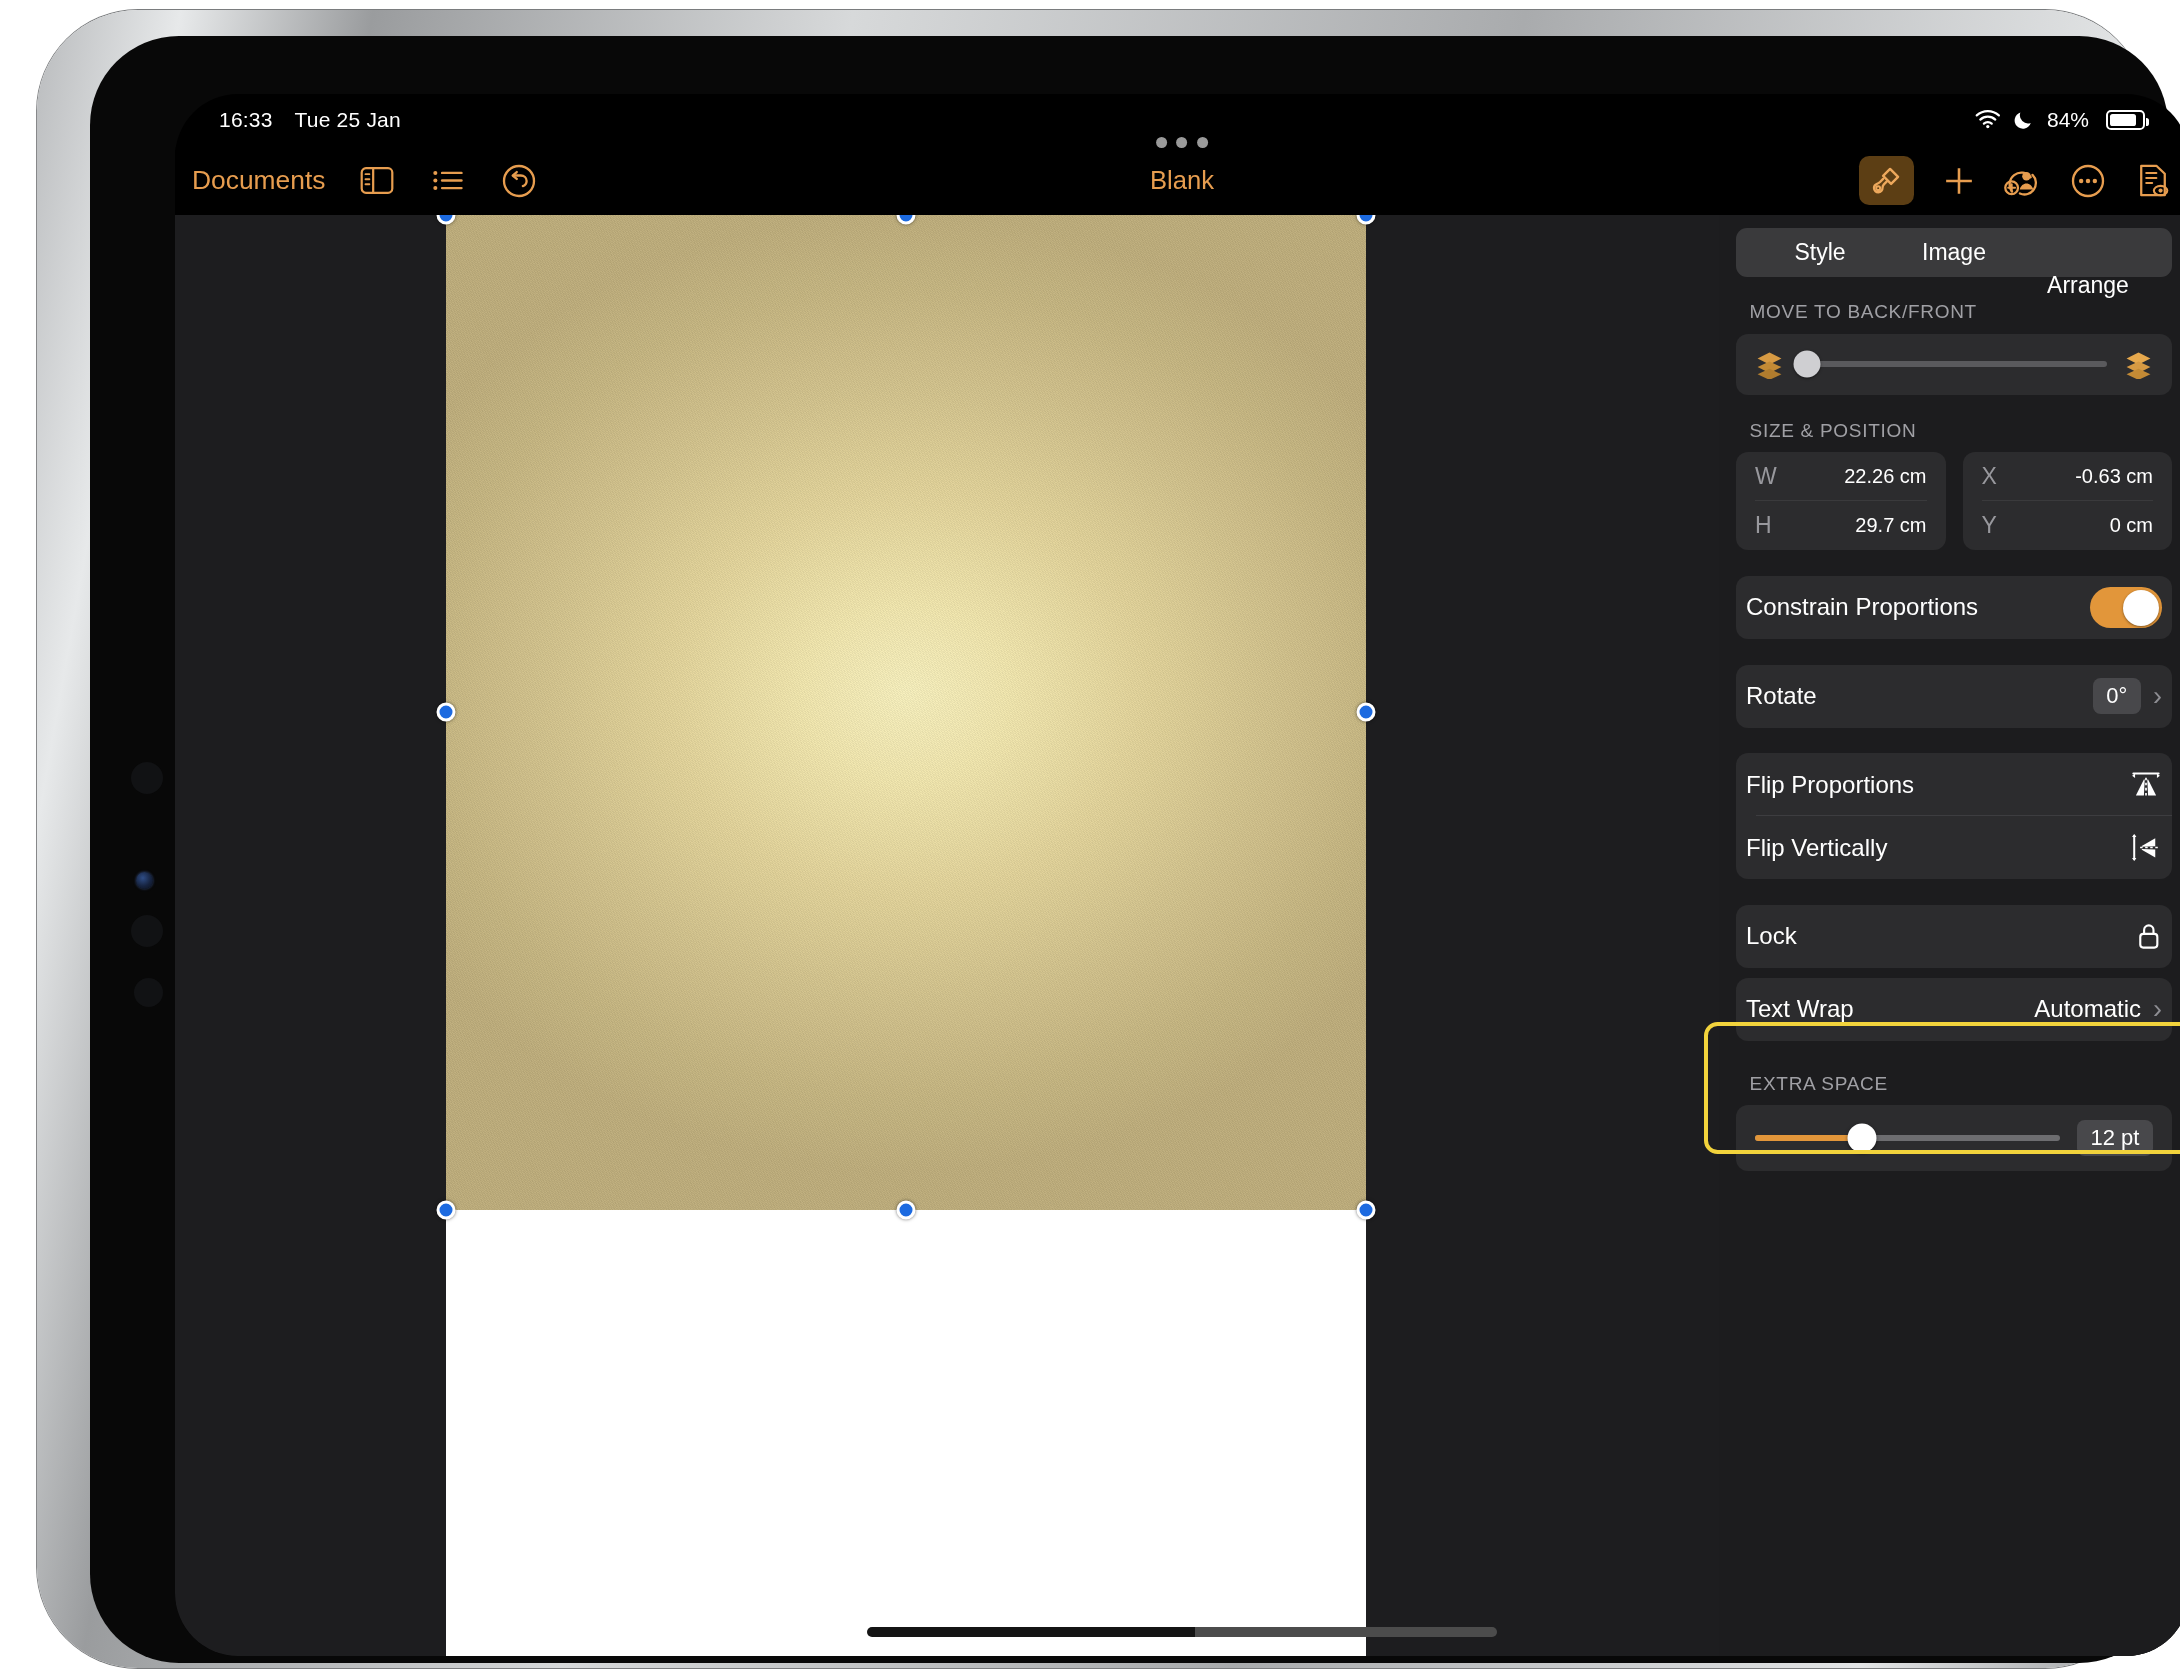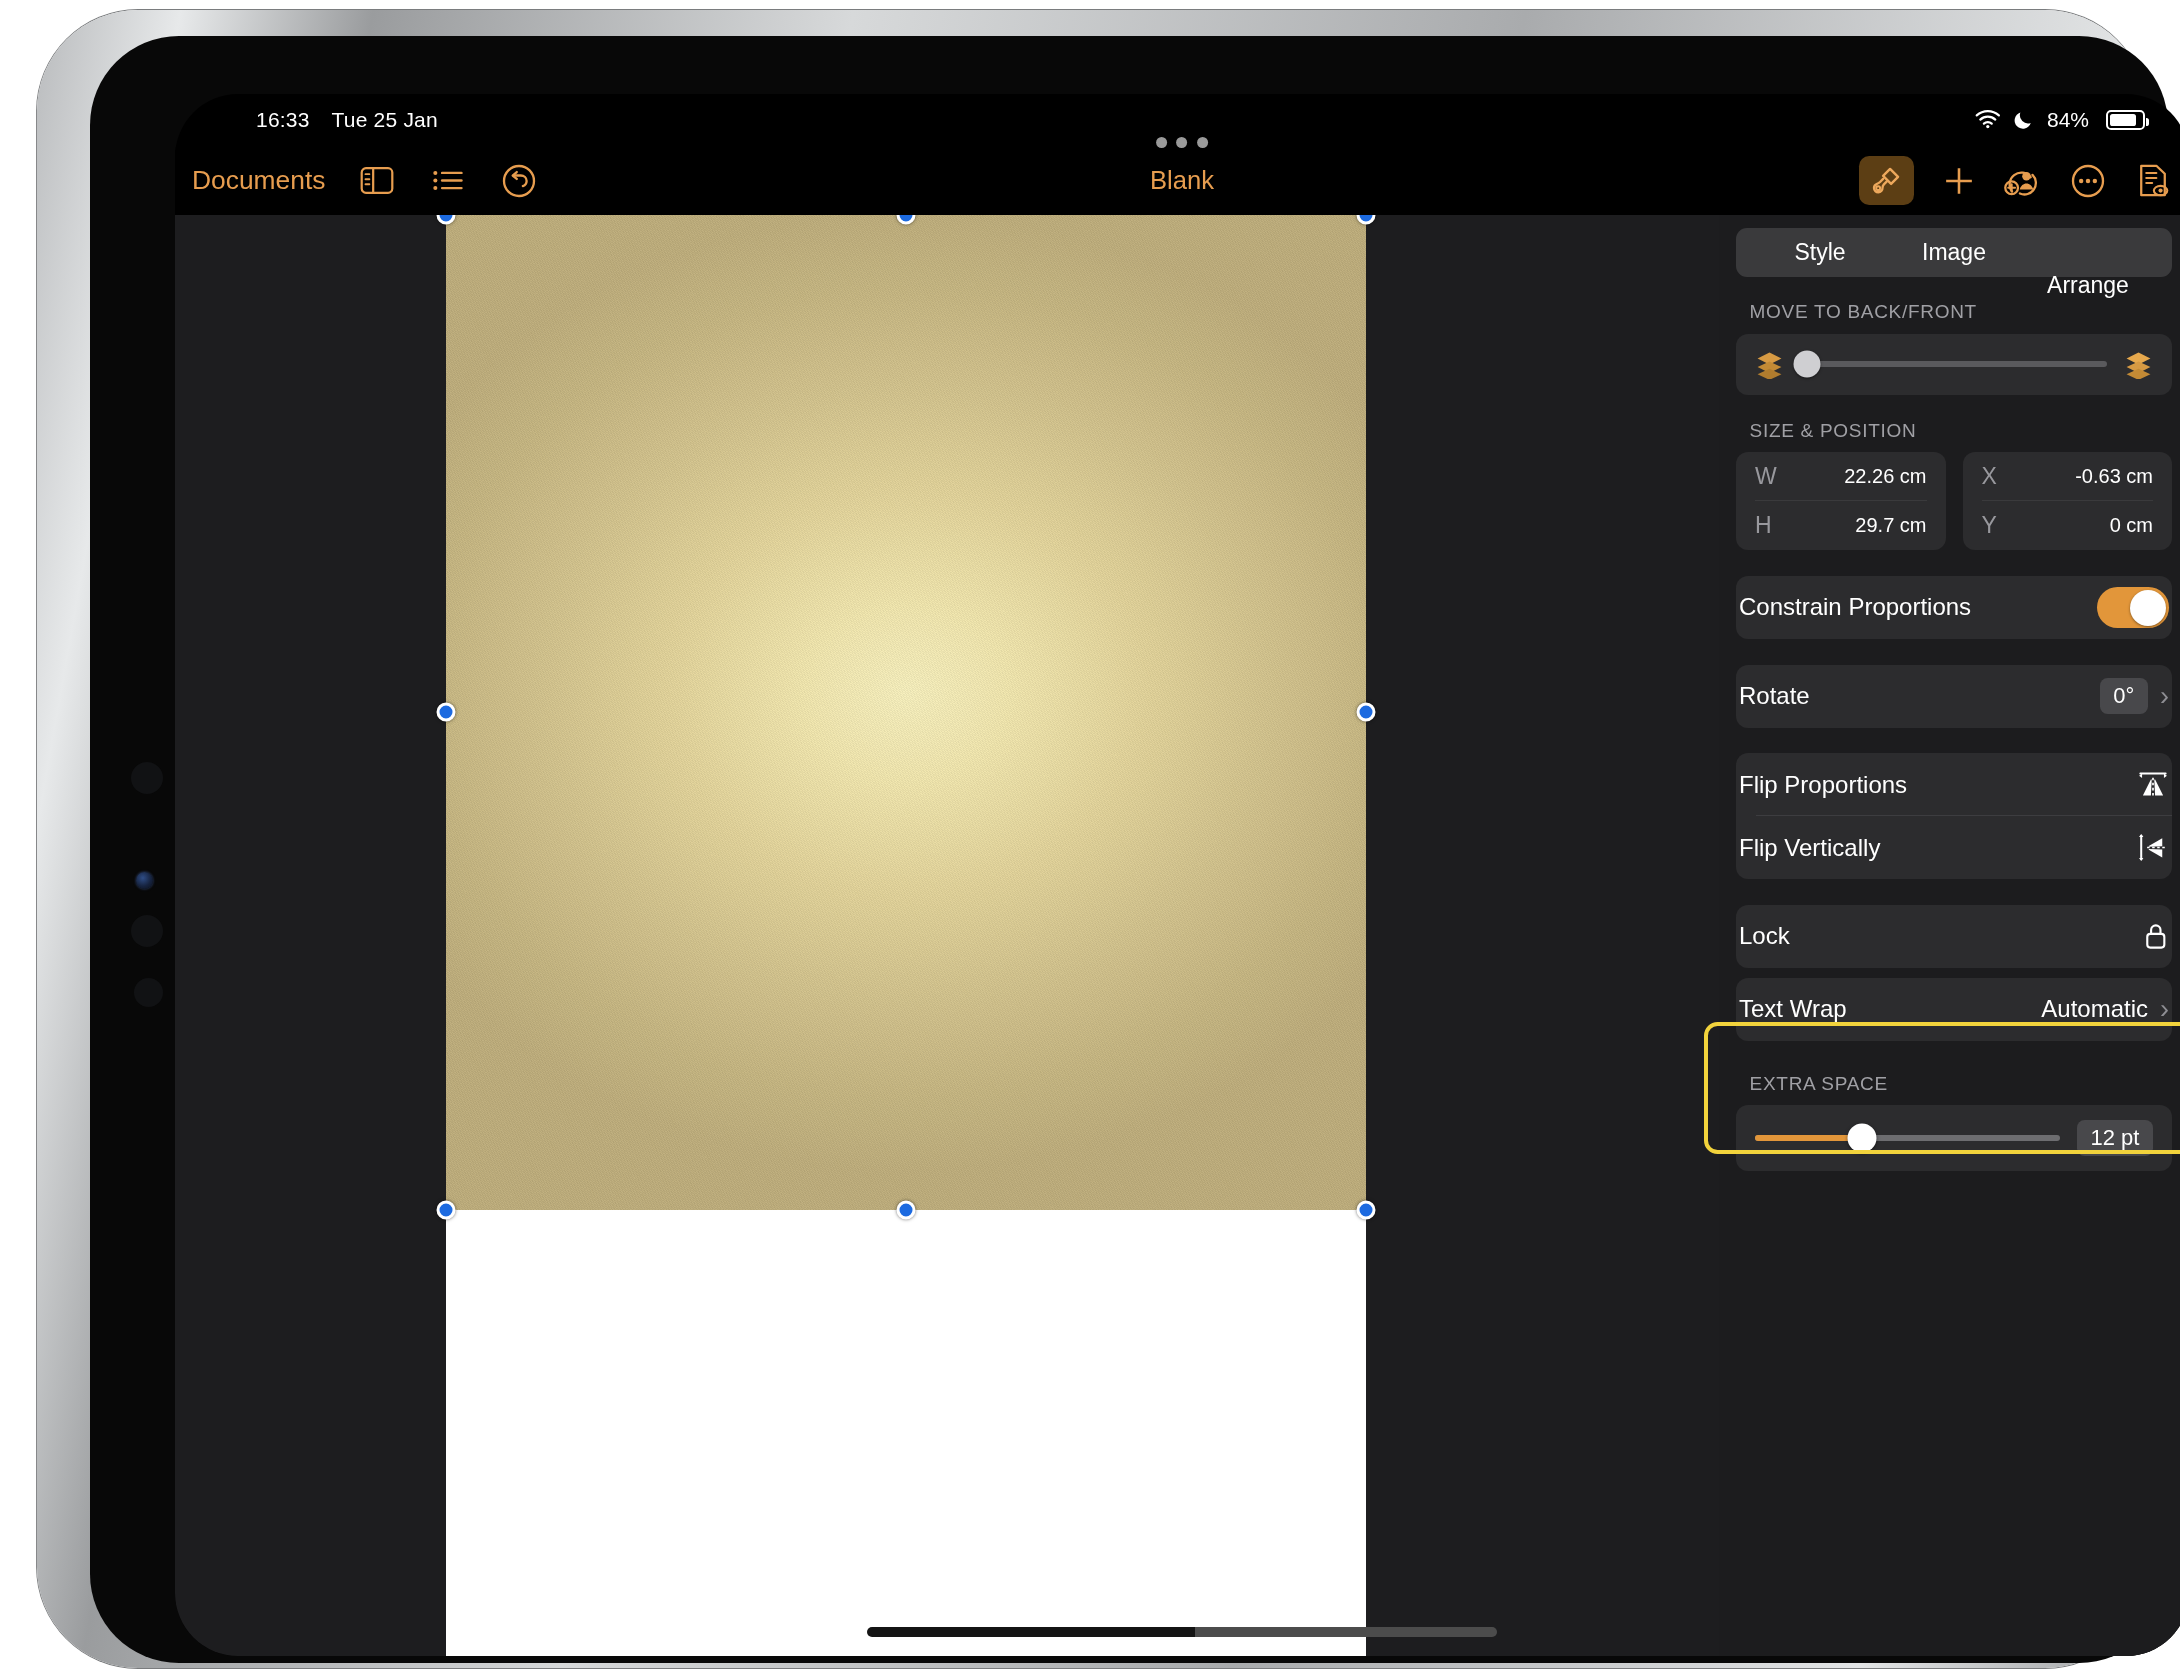--- a/index.html
+++ b/index.html
@@ -43,21 +43,21 @@
     background:radial-gradient(circle at 40% 35%, #2f4d86 0%, #16233f 55%, #0b0f1a 100%);
     box-shadow:0 0 2.6px rgba(90,130,220,.55);
   }
 
   
   #status-bar{
     position:absolute; left:0; top:0; width:100%; height:53px;
     display:flex; align-items:center; justify-content:space-between;
     padding:0 44px; color:#fff; font-size:21px; z-index:6;
   }
-  #status-left{ display:flex; gap:22px; align-items:center; font-weight:400; letter-spacing:0.2px;margin-left:37px;}
+  #status-left{ display:flex; gap:22px; align-items:center; font-weight:400; letter-spacing:0.2px;}
   #status-right{ display:flex; gap:13.6px; align-items:center; font-weight:400;}
   .wifi-glyph, .moon-glyph{ display:inline-block; line-height:1; }
   .battery-shell{
     width:39px; height:19.6px; border:2.1px solid #fff; border-radius:5.1px;
     position:relative; display:inline-block; margin-left:3.4px;
   }
   .battery-shell:after{
     content:""; position:absolute; right:-6px; top:6px; width:3.4px; height:7.7px;
     background:#fff; border-radius:0 2.6px 2.6px 0;
   }
@@ -144,21 +144,21 @@
   .seg.active{ background:#8e8e93;margin-top:40px; }
 
   .section-label{
     color:#a0a0a5; font-size:19px; letter-spacing:0.7px; margin:0 0 10.2px 13.6px;
   }
   .card{
     background:#2c2c2e; border-radius:12px; overflow:hidden;
   }
   .row{
     height:63px; display:flex; align-items:center; justify-content:space-between;
-    padding:0 3px; color:#fff; font-size:24px; position:relative;
+    padding:0 10px; color:#fff; font-size:24px; position:relative;
   }
   .row.divider:after{
     content:""; position:absolute; left:20.4px; right:0; bottom:0; height:1.3px; background:#3d3d40;
   }
 
   
   #layer-card{ height:61px; display:flex; align-items:center; gap:17px; padding:0 19px; margin-bottom:25.6px;}
   .layer-icon{ color:#d79a43; display:flex; }
   #layer-track{
     flex:1; height:6px; border-radius:3.4px; background:#5a5a5d; position:relative;

